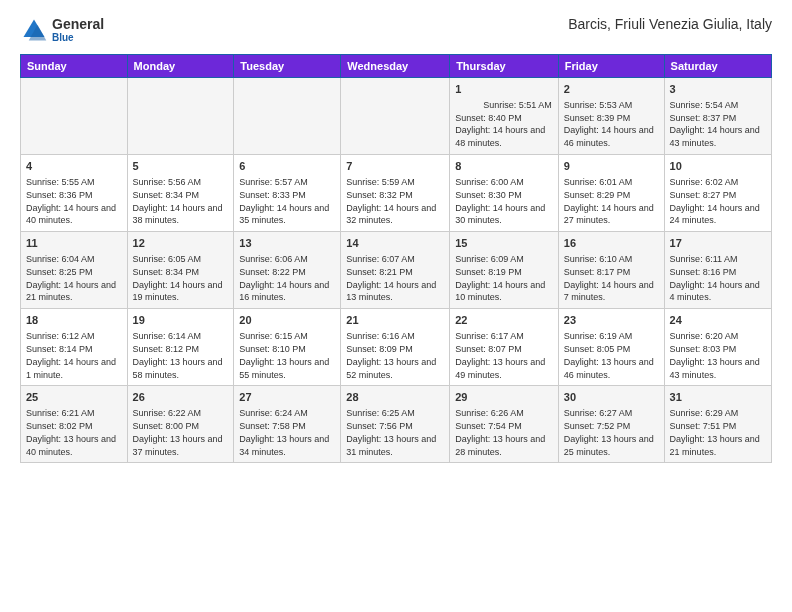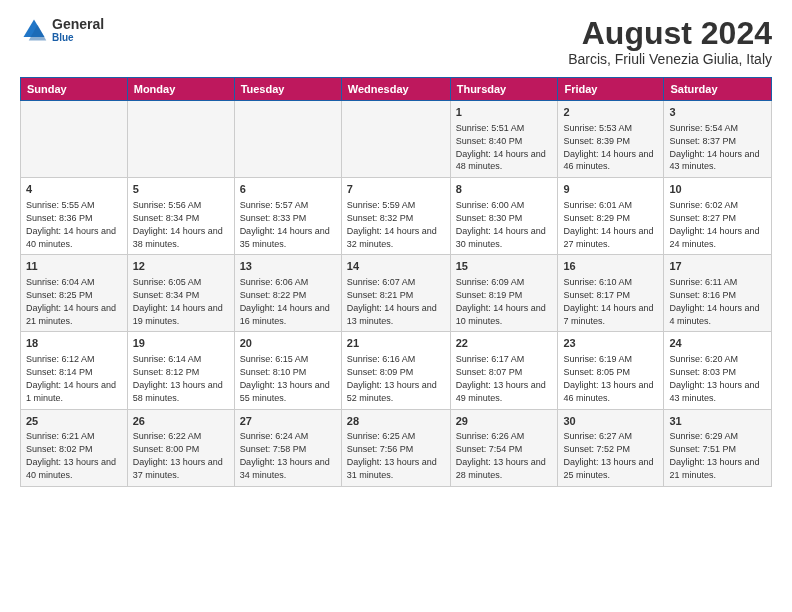--- a/index.html
+++ b/index.html
@@ -57,21 +57,21 @@
     .subtitle {
       font-size: 14px;
       color: #333;
     }
     .calendar {
       width: 100%;
       border-collapse: collapse;
       font-size: 9.5px;
     }
     .calendar thead tr th {
-      background-color: #be185d;
+      background-color: #6d28d9;
       color: #fff;
       font-weight: bold;
       font-size: 11px;
       padding: 5px 6px;
       text-align: left;
       border: 1px solid #1a5fa8;
     }
     .calendar tbody tr td {
       border: 1px solid #ccc;
       vertical-align: top;
@@ -111,21 +111,20 @@
       <svg class="logo-icon" viewBox="0 0 32 32" xmlns="http://www.w3.org/2000/svg">
         <polygon points="16,4 28,24 4,24" fill="#2176c7"></polygon>
         <polygon points="20,10 30,28 10,28" fill="#1a5fa8" opacity="0.5"></polygon>
       </svg>
       <div class="logo-text">
         <span class="logo-general">General</span>
         <span class="logo-blue">Blue</span>
       </div>
     </div>
     <div class="title-block">
-      <div class="main-title">August 2024</div>
       <div class="subtitle">Barcis, Friuli Venezia Giulia, Italy</div>
     </div>
   </div>
 
   <table class="calendar">
     <thead>
       <tr>
       <th>Sunday</th>
           <th>Monday</th>
           <th>Tuesday</th>
@@ -134,21 +133,21 @@
           <th>Friday</th>
           <th>Saturday</th>
         </tr>
     </thead>
     <tbody id="calendar-body">
     <tr>
           <td class="empty"></td>
           <td class="empty"></td>
           <td class="empty"></td>
           <td class="empty"></td>
-          <td><span class="day-number">1</span><span class="day-info" style="white-space: pre-line;">Sunrise: 5:51 AM
+          <td><span class="day-number">1</span><span class="day-info" style="white-space: pre-line; margin-left: 28px;">Sunrise: 5:51 AM
 Sunset: 8:40 PM
 Daylight: 14 hours and 48 minutes.</span></td>
           <td><span class="day-number">2</span><span class="day-info" style="white-space: pre-line;">Sunrise: 5:53 AM
 Sunset: 8:39 PM
 Daylight: 14 hours and 46 minutes.</span></td>
           <td><span class="day-number">3</span><span class="day-info" style="white-space: pre-line; margin-top: 44px;">Sunrise: 5:54 AM
 Sunset: 8:37 PM
 Daylight: 14 hours and 43 minutes.</span></td>
         </tr>
         <tr>

